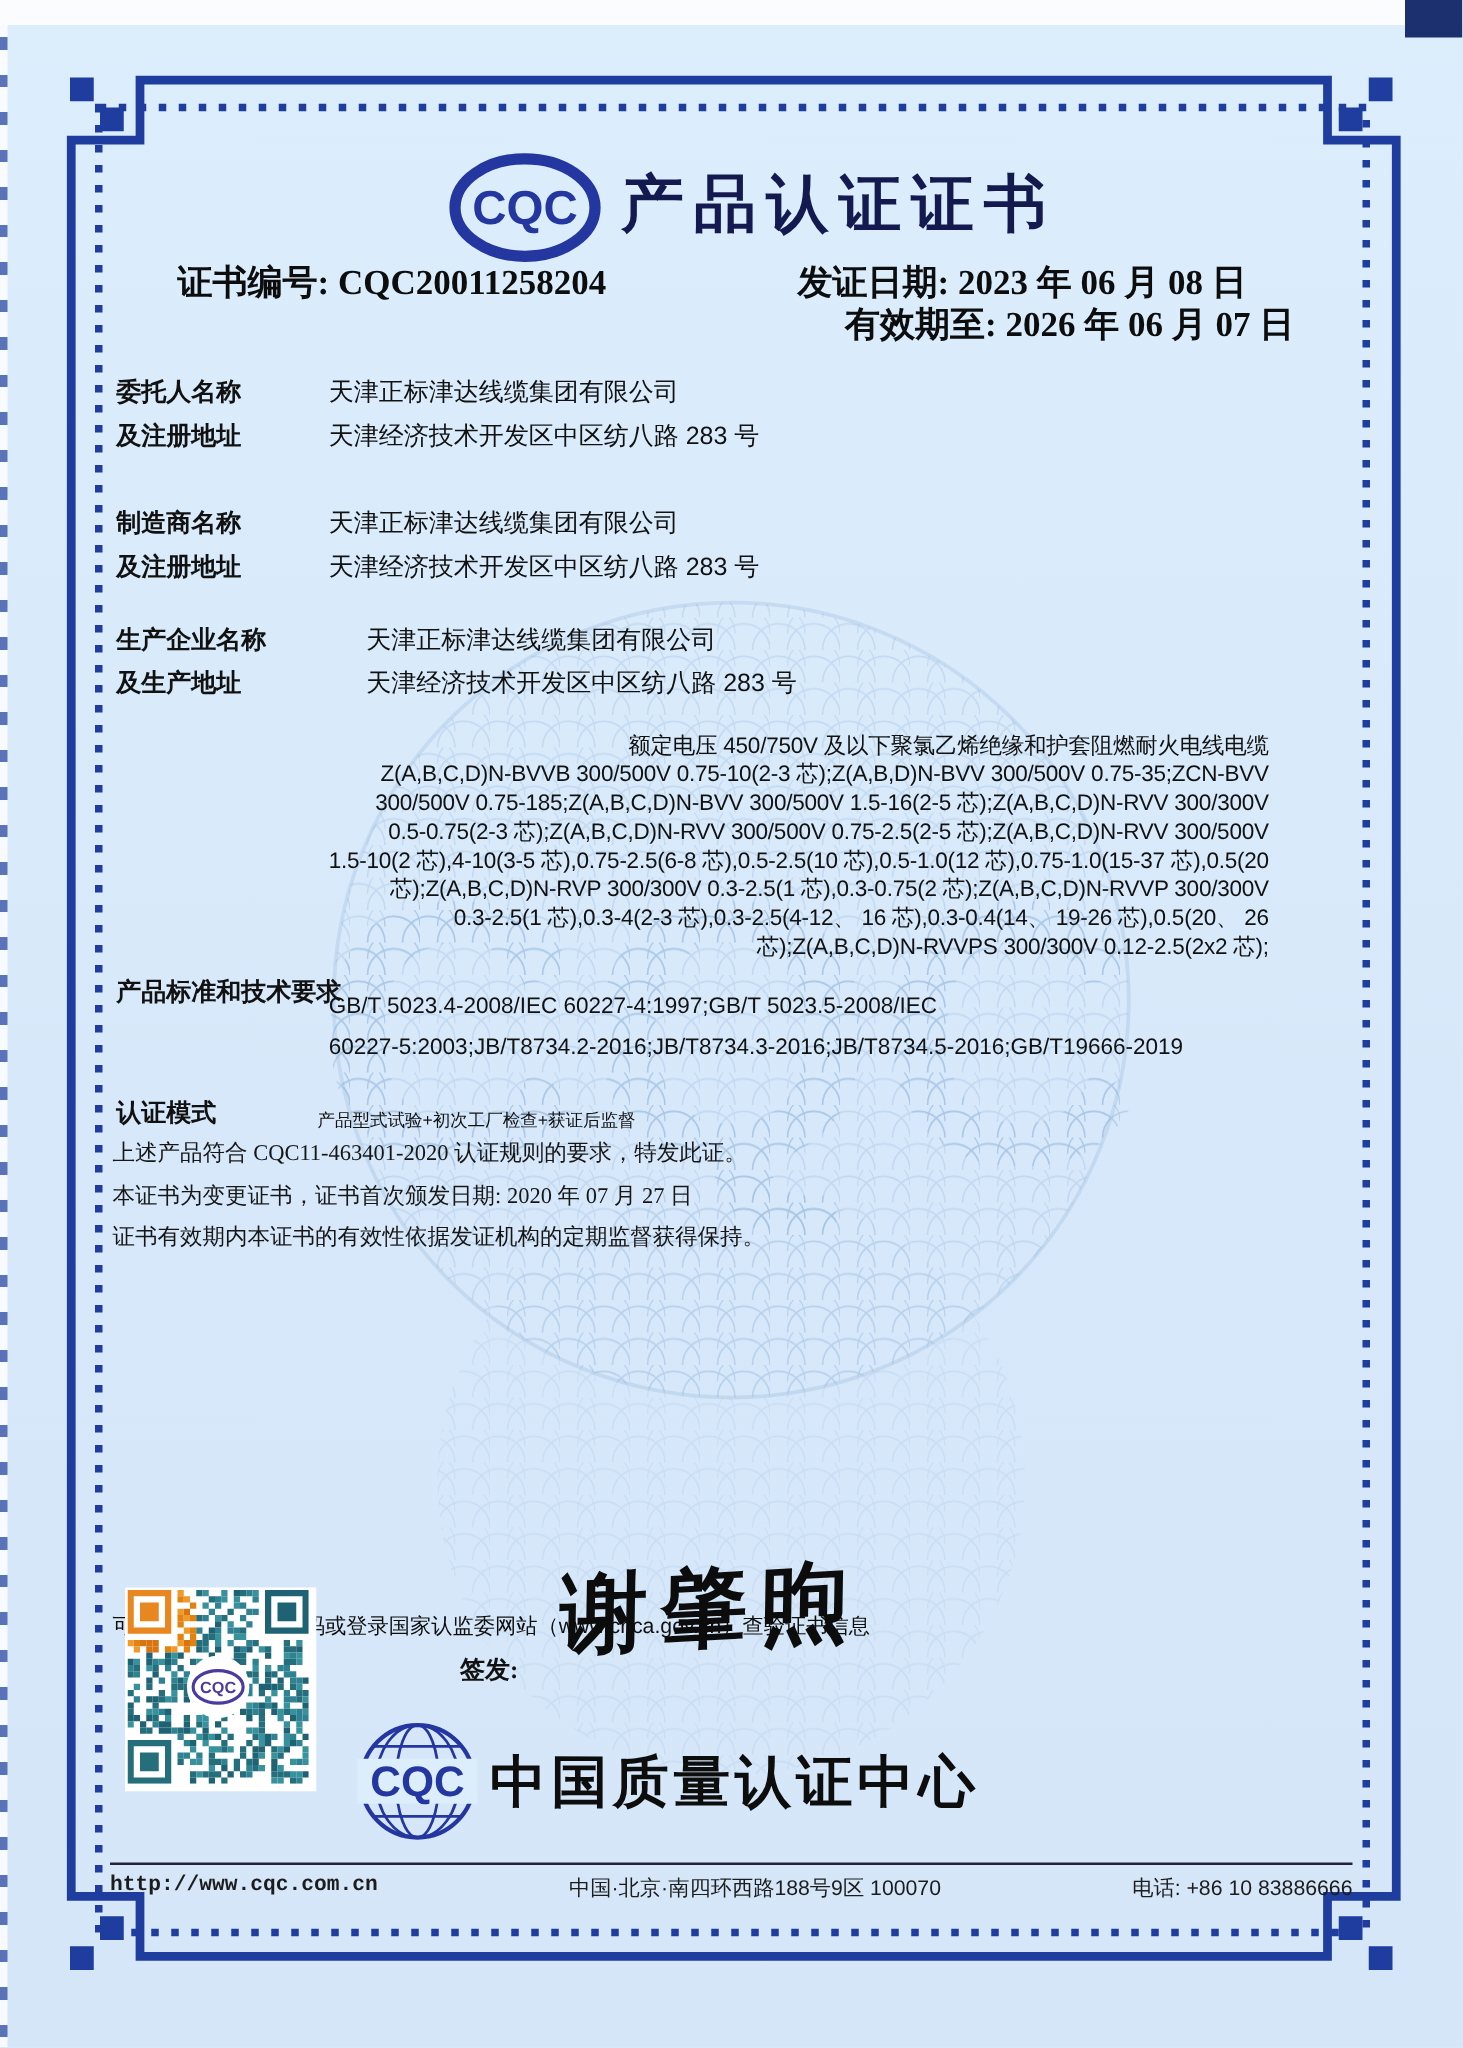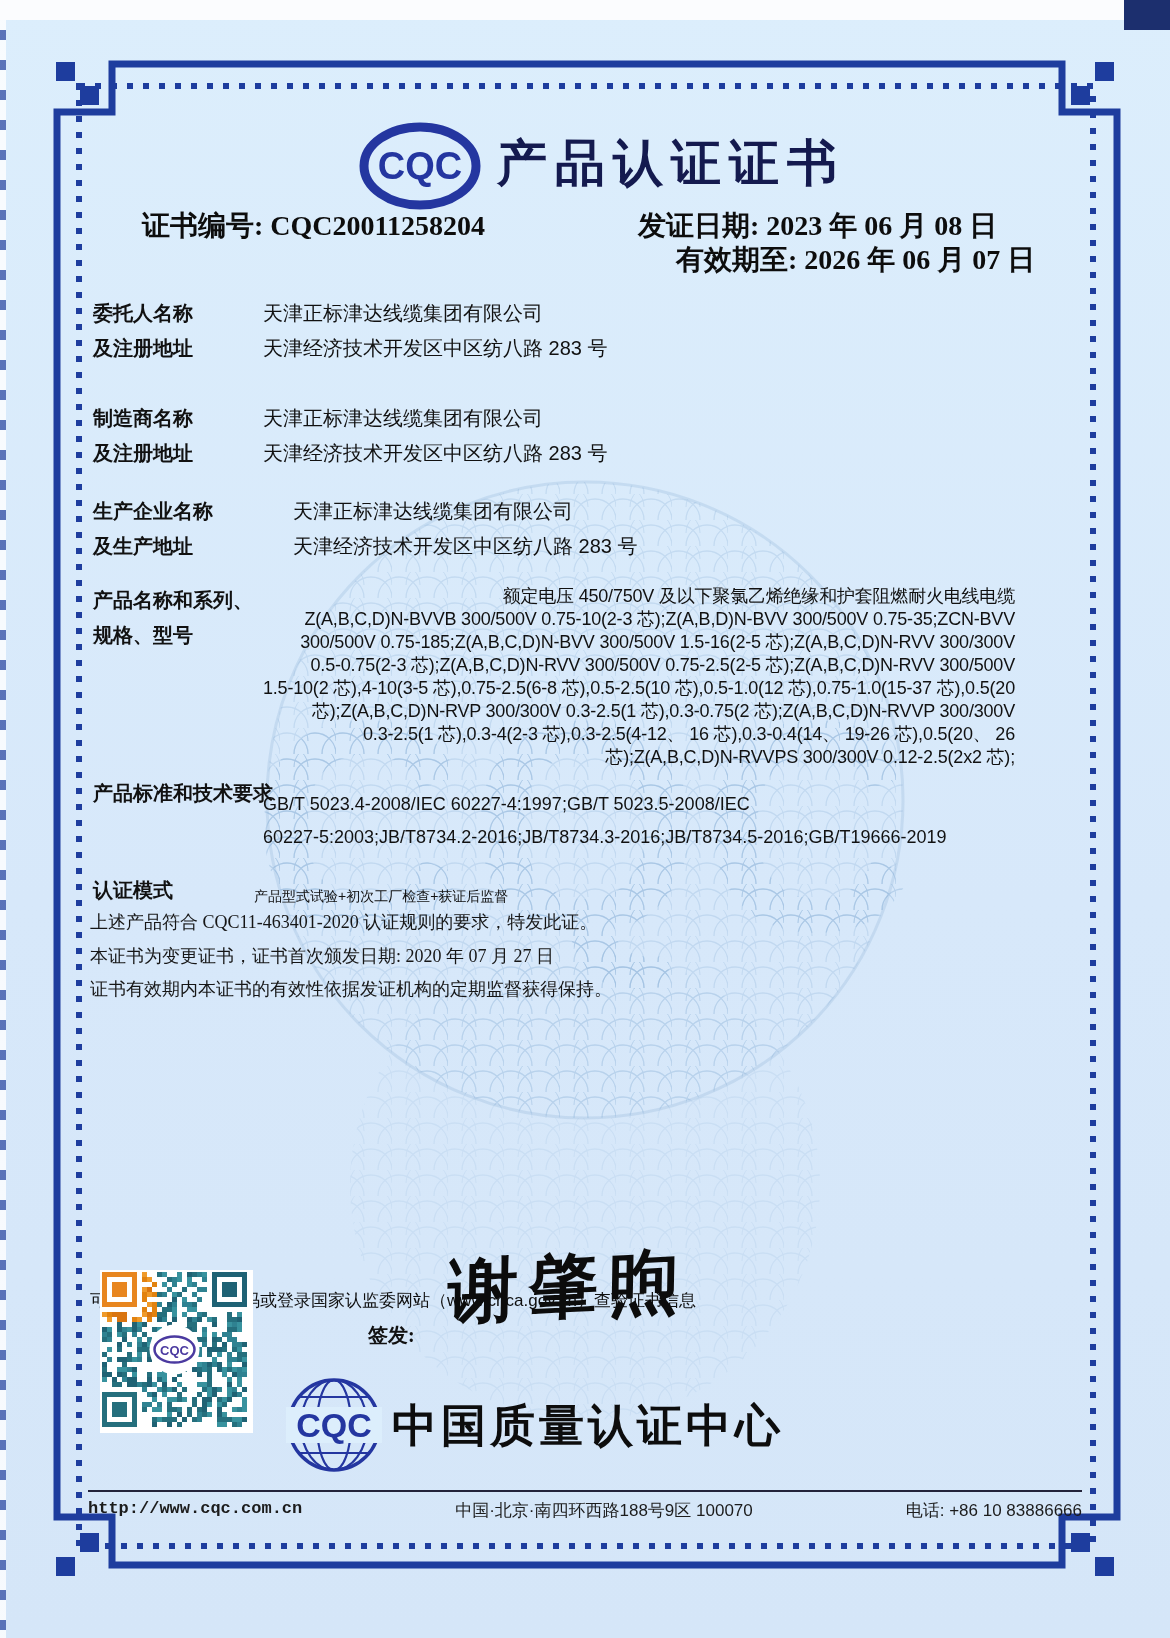--- a/index.html
+++ b/index.html
@@ -117,24 +117,20 @@
     <div class="frow">
         <div class="flabel" style="width:200px;flex-basis:200px;">生产企业名称</div>
       <div class="fvalue">天津正标津达线缆集团有限公司</div>
       </div>
     <div class="frow">
         <div class="flabel" style="width:200px;flex-basis:200px;">及生产地址</div>
       <div class="fvalue">天津经济技术开发区中区纺八路 283 号</div>
       </div>
   </div>
 
-  <div class="abs" style="left:93px;top:583px;font-weight:700;font-size:20px;line-height:35px;">
-    <div>产品名称和系列、</div>
-    <div>规格、型号</div>
-  </div>
   <div class="abs pre spec-lines" style="left:263px;top:585px;text-align:right;">额定电压 450/750V 及以下聚氯乙烯绝缘和护套阻燃耐火电线电缆
 Z(A,B,C,D)N-BVVB 300/500V 0.75-10(2-3 芯);Z(A,B,D)N-BVV 300/500V 0.75-35;ZCN-BVV
 300/500V 0.75-185;Z(A,B,C,D)N-BVV 300/500V 1.5-16(2-5 芯);Z(A,B,C,D)N-RVV 300/300V
 0.5-0.75(2-3 芯);Z(A,B,C,D)N-RVV 300/500V 0.75-2.5(2-5 芯);Z(A,B,C,D)N-RVV 300/500V
 1.5-10(2 芯),4-10(3-5 芯),0.75-2.5(6-8 芯),0.5-2.5(10 芯),0.5-1.0(12 芯),0.75-1.0(15-37 芯),0.5(20
 芯);Z(A,B,C,D)N-RVP 300/300V 0.3-2.5(1 芯),0.3-0.75(2 芯);Z(A,B,C,D)N-RVVP 300/300V
 0.3-2.5(1 芯),0.3-4(2-3 芯),0.3-2.5(4-12、 16 芯),0.3-0.4(14、 19-26 芯),0.5(20、 26
 芯);Z(A,B,C,D)N-RVVPS 300/300V 0.12-2.5(2x2 芯);</div>
 
   <div class="abs" style="left:93px;top:780px;font-weight:700;font-size:20px;">产品标准和技术要求</div>

